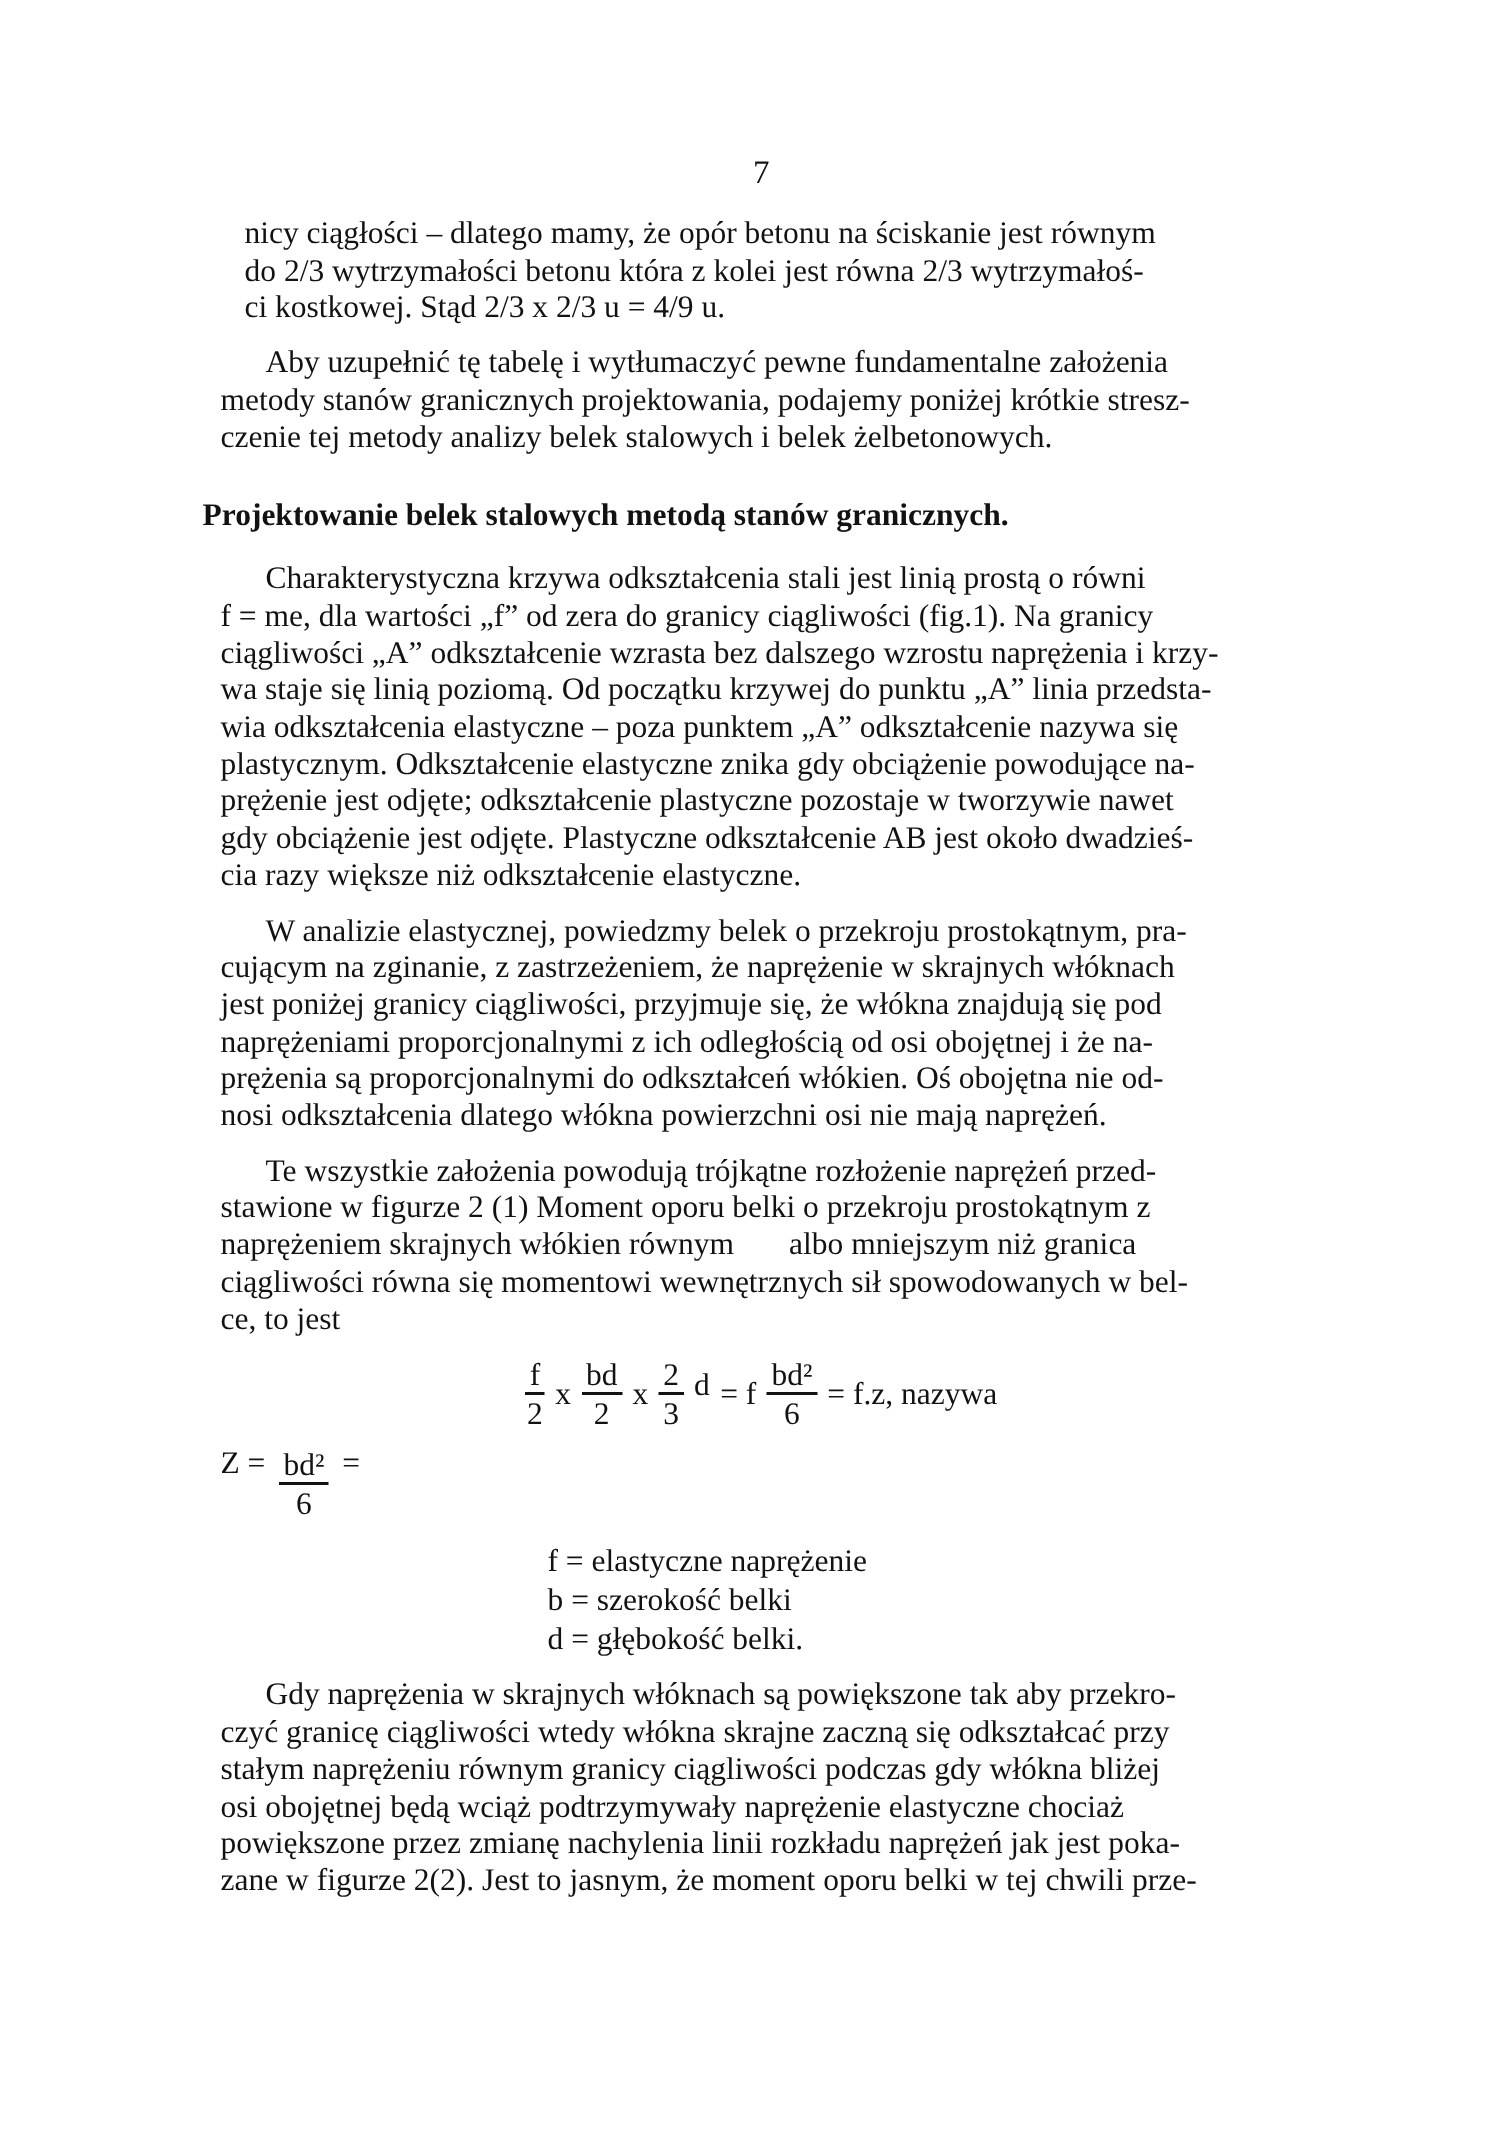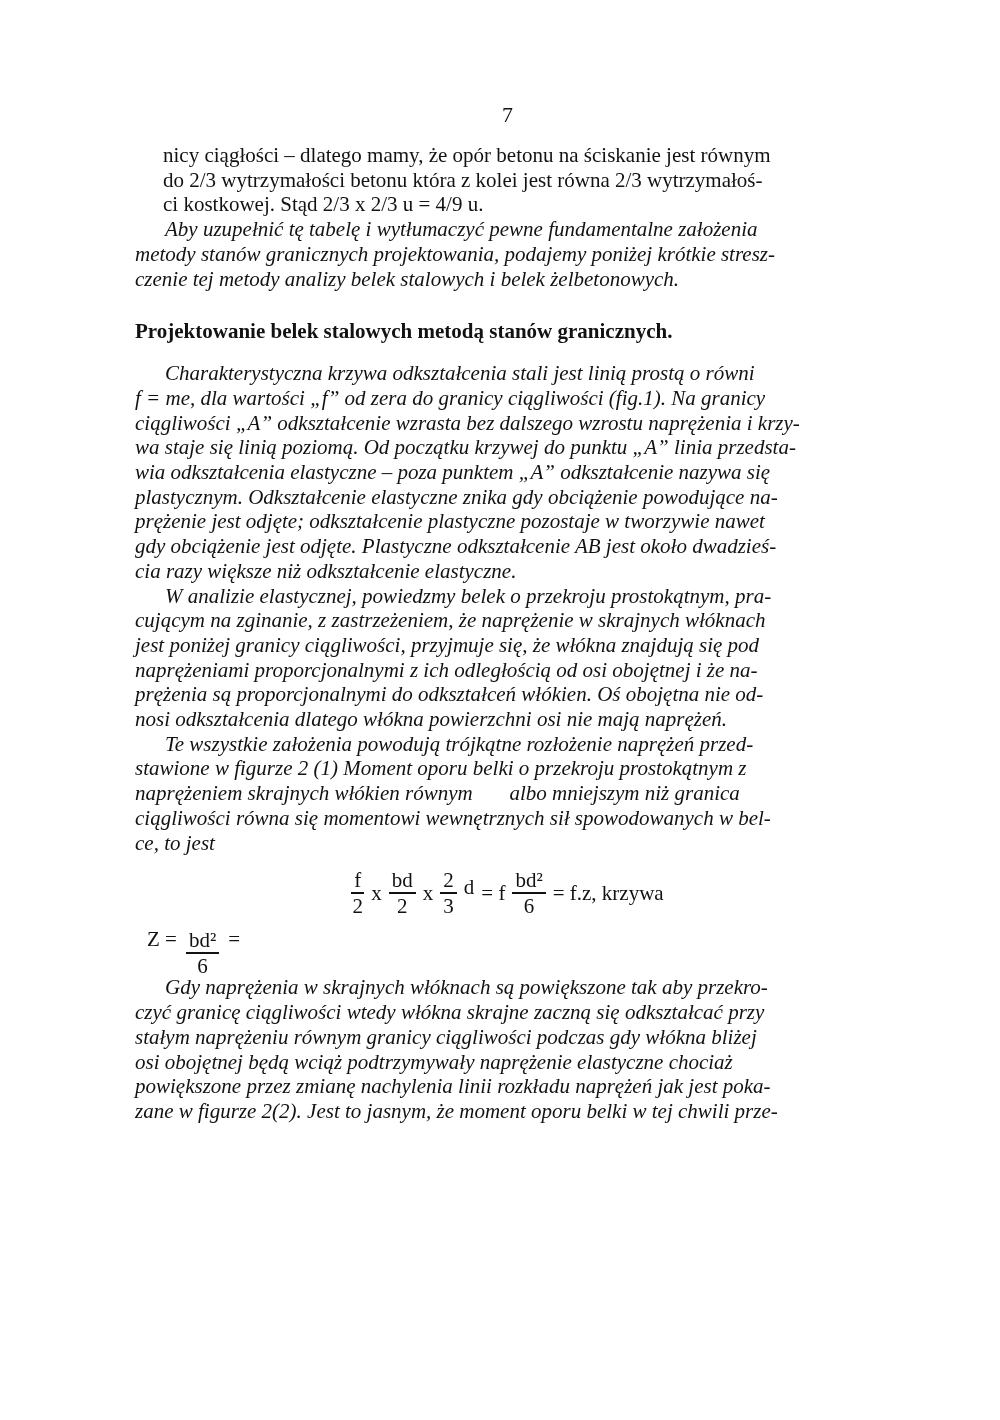--- a/index.html
+++ b/index.html
@@ -24,24 +24,24 @@
     font-size: 21px;
     line-height: 24.7px;
   }
   .page-number {
     text-align: center;
     margin: 0 0 16px 0;
     font-size: 22px;
     line-height: 25px;
   }
   p.para {
-    margin: 0;
+    margin: 12px;
     white-space: pre-line;
   }
-  .para.indent { text-indent: 30px; font-style: italic; }
+  .para.indent { text-indent: 30px; }
   .para.block-indent { margin-left: 28px; margin-right: 10px; }
   .p2 { margin-top: 12px; }
   .heading {
     margin: 28px 0 17px 0;
     font-size: 21px;
     line-height: 25px;
     font-weight: bold;
     white-space: pre-line;
   }
   .p3 { margin-top: 10px; }
@@ -140,32 +140,35 @@
     <span class="frac">
       <span class="num">2</span>
       <span class="den">3</span>
     </span>
     <span class="piece raised">d</span>
     <span class="piece">= f</span>
     <span class="frac">
       <span class="num">bd²</span>
       <span class="den">6</span>
     </span>
-    <span class="piece">= f.z, krzywa</span>
+    <span class="piece">= f.z, nazywa</span>
   </div>
 
   <div class="z-row">
     <span class="piece">Z =</span>
     <span class="frac z-frac">
       <span class="num">bd²</span>
       <span class="den">6</span>
     </span>
     <span class="piece">=</span>
   </div>
 
+  <div class="defs">f  =  elastyczne naprężenie
+b  =  szerokość belki
+d  =  głębokość belki.</div>
 
   <p class="para indent p6">Gdy naprężenia w skrajnych włóknach są powiększone tak aby przekro-
 czyć granicę ciągliwości wtedy włókna skrajne zaczną się odkształcać przy
 stałym naprężeniu równym granicy ciągliwości podczas gdy włókna bliżej
 osi obojętnej będą wciąż podtrzymywały naprężenie elastyczne chociaż
 powiększone przez zmianę nachylenia linii rozkładu naprężeń jak jest poka-
 zane w figurze 2(2). Jest to jasnym, że moment oporu belki w tej chwili prze-</p>
 
 </div>
 

